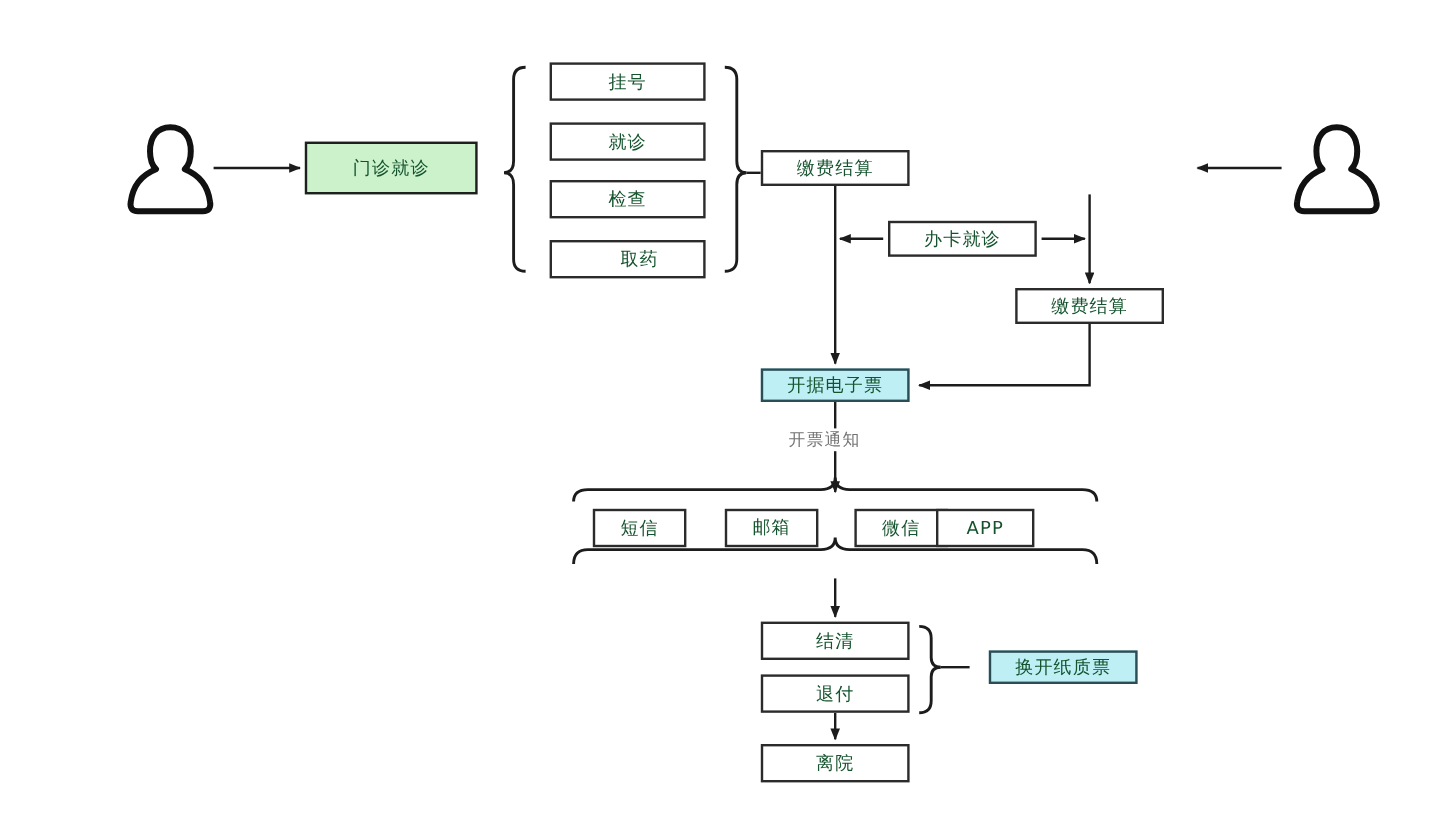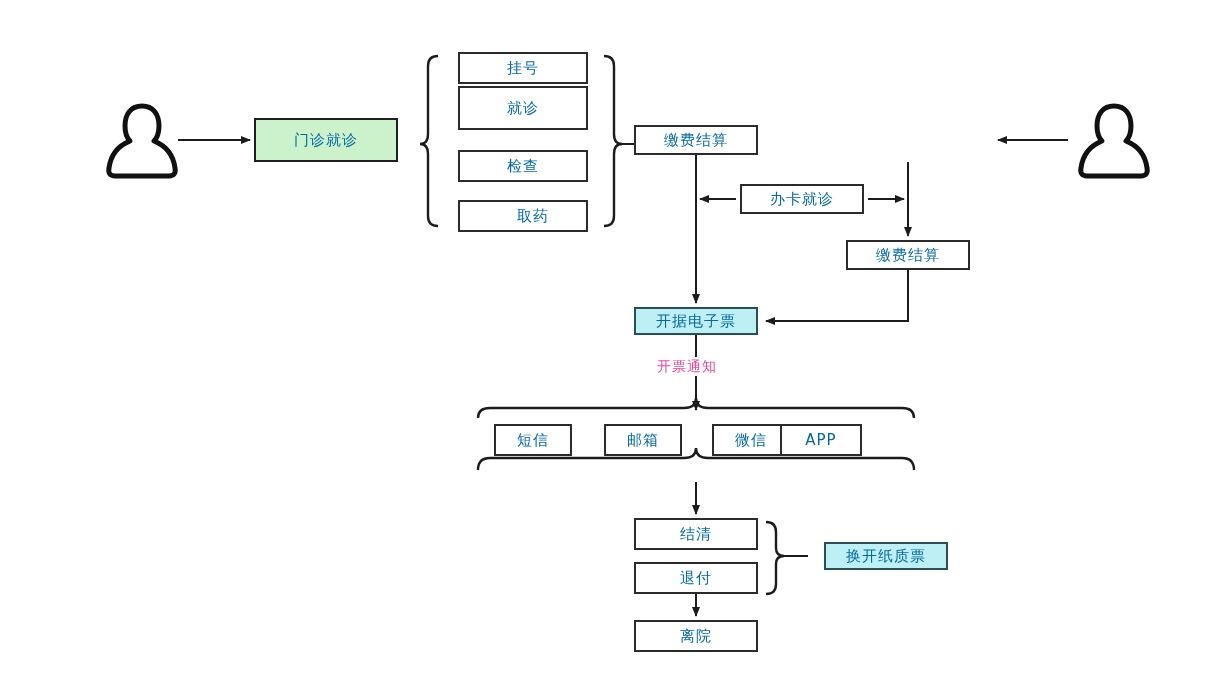--- a/index.html
+++ b/index.html
@@ -27,37 +27,37 @@
   }
   .node {
     position: absolute;
     box-sizing: border-box;
     border: 2px solid #2b2b2b;
     background: #ffffff;
     display: flex;
     align-items: center;
     justify-content: center;
     font-size: 15px;
-    color: #0369a1;
+    color: #14532d;
     letter-spacing: 1px;
     line-height: 1;
     white-space: nowrap;
   }
   .node.green {
     background: #ccf2cc;
     border-color: #1f1f1f;
   }
   .node.cyan {
     background: #bdeff5;
     border-color: #2b4d55;
   }
   .edge-label {
     position: absolute;
     font-size: 14px;
-    color: #ec4899;
+    color: #737373;
     letter-spacing: 1px;
     white-space: nowrap;
     background: #ffffff;
     padding: 0 3px;
   }
   .person {
     position: absolute;
   }
 </style>
 </head>
@@ -121,21 +121,21 @@
   <div class="person" style="left:1076px; top:100px;">
     <svg width="76" height="82" viewBox="0 0 76 82">
       <path d="M38,6 C27,6 21,14 21,26 C21,33 23,38 26,41 C16,45 7,53 5,68 C4,73 6,76 11,76 L65,76 C70,76 72,73 71,68 C69,53 60,45 50,41 C53,38 55,33 55,26 C55,14 49,6 38,6 Z" fill="#ffffff" stroke="#111111" stroke-width="5" stroke-linejoin="round"></path>
     </svg>
   </div>
 
   <div class="node green" style="left:254px; top:118px; width:144px; height:44px;">门诊就诊</div>
 
 
   <div class="node" style="left:458px; top:52px; width:130px; height:32px;">挂号</div>
-  <div class="node" style="left:458px; top:86px; width:130px; height:44px;">就诊</div>
+  <div class="node" style="left:458px; top:102px; width:130px; height:32px;">就诊</div>
   <div class="node" style="left:458px; top:150px; width:130px; height:32px;">检查</div>
   <div class="node" style="left:458px; top:200px; width:130px; height:32px;padding-left:20px;">取药</div>
 
   <div class="node" style="left:634px; top:125px; width:124px; height:30px;">缴费结算</div>
 
   <div class="node" style="left:740px; top:184px; width:124px; height:30px;">办卡就诊</div>
 
   <div class="node" style="left:846px; top:240px; width:124px; height:30px;">缴费结算</div>
 
   <div class="node cyan" style="left:634px; top:307px; width:124px; height:28px;">开据电子票</div>

